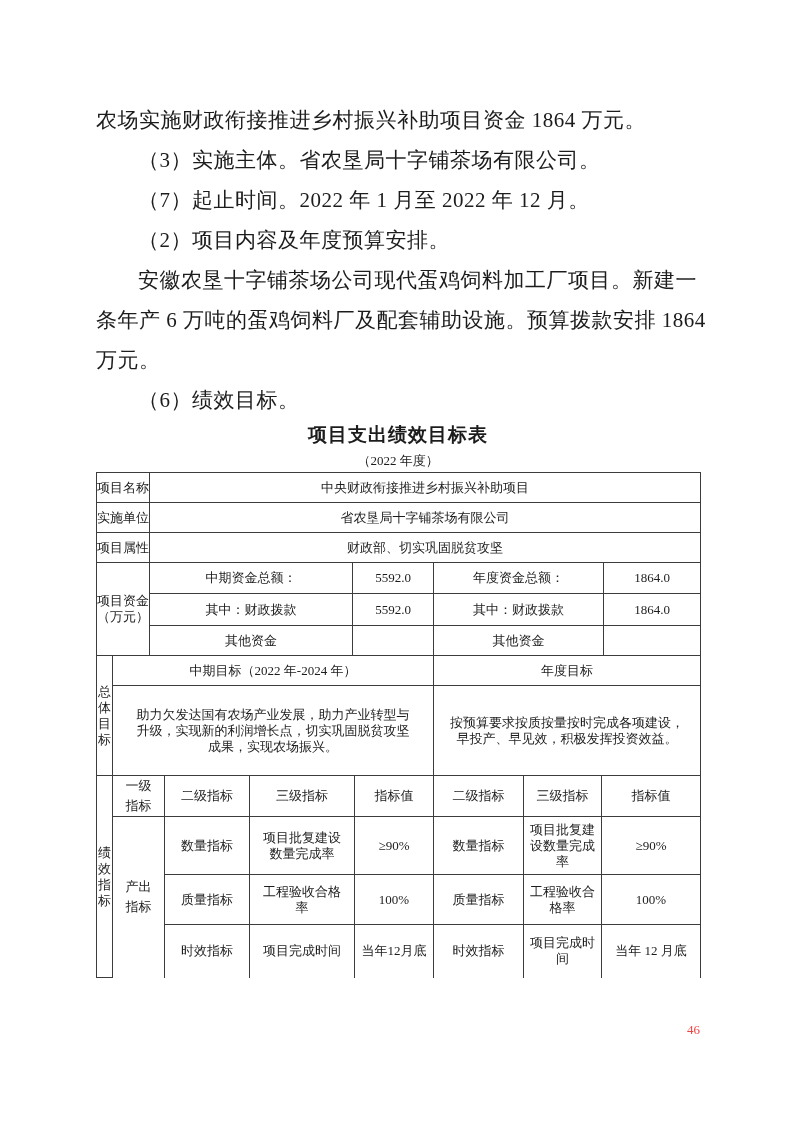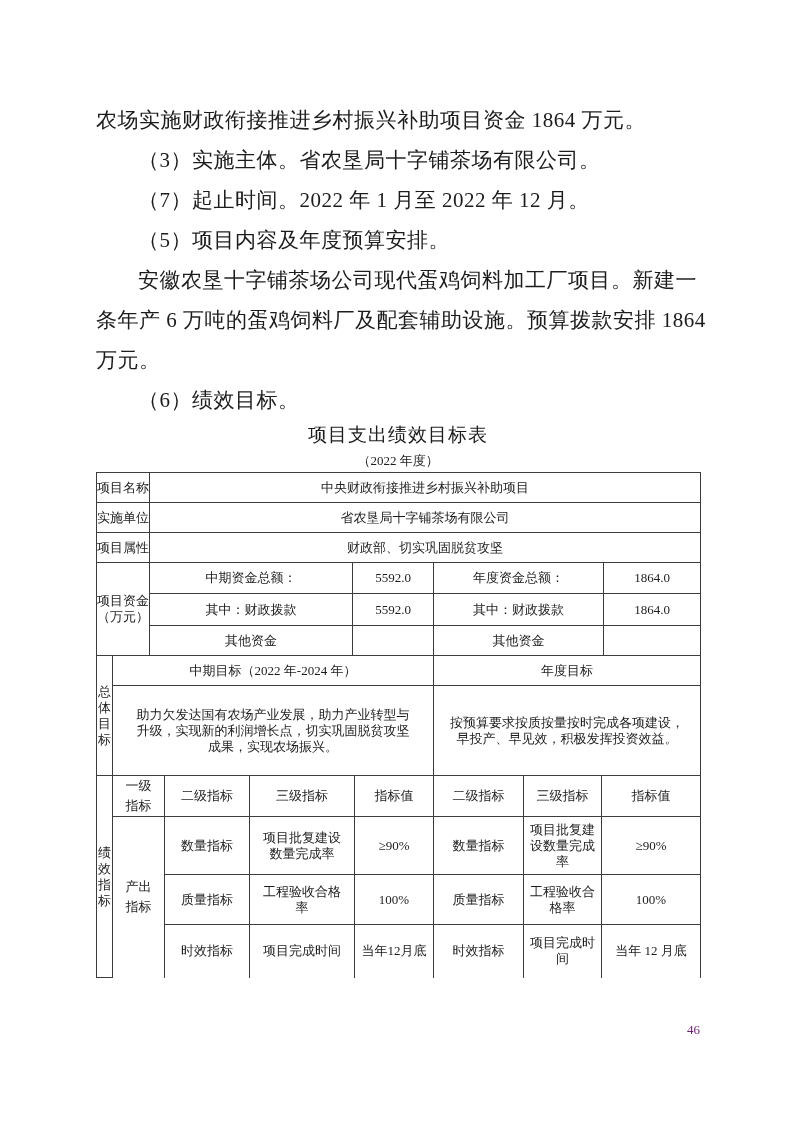--- a/index.html
+++ b/index.html
@@ -12,21 +12,21 @@
     color:#1c1c1c;
     overflow:hidden;
   }
   .content{padding:100px 94px 0 96px;}
   
   .bodytext{font-size:21px;letter-spacing:0.5px;}
   .line{line-height:40px;height:40px;white-space:nowrap;}
   .indent{text-indent:2em;}
   
   .tbl-title{
-    text-align:center;font-size:19px;font-weight:normal;
+    text-align:center;font-size:19px;font-weight:bold;
     font-family:"Liberation Sans","DejaVu Sans",sans-serif;
     line-height:30px;height:30px;letter-spacing:1px;
   }
   .tbl-subtitle{text-align:center;font-size:13px;line-height:22px;height:22px;}
   
   table.sec{
     border-collapse:collapse;table-layout:fixed;width:604px;
     font-size:13px;color:#1c1c1c;
   }
   table.sec + table.sec{margin-top:-1px;}
@@ -49,34 +49,34 @@
   .pre{white-space:pre-line;}
   td.lh22{line-height:22px;}
   .vcell{line-height:27px;word-break:break-all;padding:0;}
   .w28{width:28px;margin:0 auto;word-break:break-all;line-height:20px;}
   td.goal-l{text-align:left;padding:0 3px;line-height:27px;white-space:pre-line;}
   td.goal-r{line-height:27px;white-space:pre-line;}
   td.fund-lbl-l{text-align:left;padding-left:4px;}
   .no-bot{border-bottom:none !important;}
   .pageno{
     position:absolute;right:94px;top:1022px;
-    font-size:13px;color:#701a75;
+    font-size:13px;color:#ef4444;
   }
 </style>
 </head>
 <body>
 
 <div class="page">
   <div class="content">
 
     <div class="bodytext">
       <div class="line">农场实施财政衔接推进乡村振兴补助项目资金 1864 万元。</div>
       <div class="line indent">（3）实施主体。省农垦局十字铺茶场有限公司。</div>
       <div class="line indent">（7）起止时间。2022 年 1 月至 2022 年 12 月。</div>
-      <div class="line indent">（5）项目内容及年度预算安排。</div>
+      <div class="line indent">（2）项目内容及年度预算安排。</div>
       <div class="line indent">安徽农垦十字铺茶场公司现代蛋鸡饲料加工厂项目。新建一</div>
       <div class="line">条年产 6 万吨的蛋鸡饲料厂及配套辅助设施。预算拨款安排 1864</div>
       <div class="line">万元。</div>
       <div class="line indent">（6）绩效目标。</div>
     </div>
 
     <div class="tbl-title">项目支出绩效目标表</div>
     <div class="tbl-subtitle">（2022 年度）</div>
 
     <table class="sec sec1">

